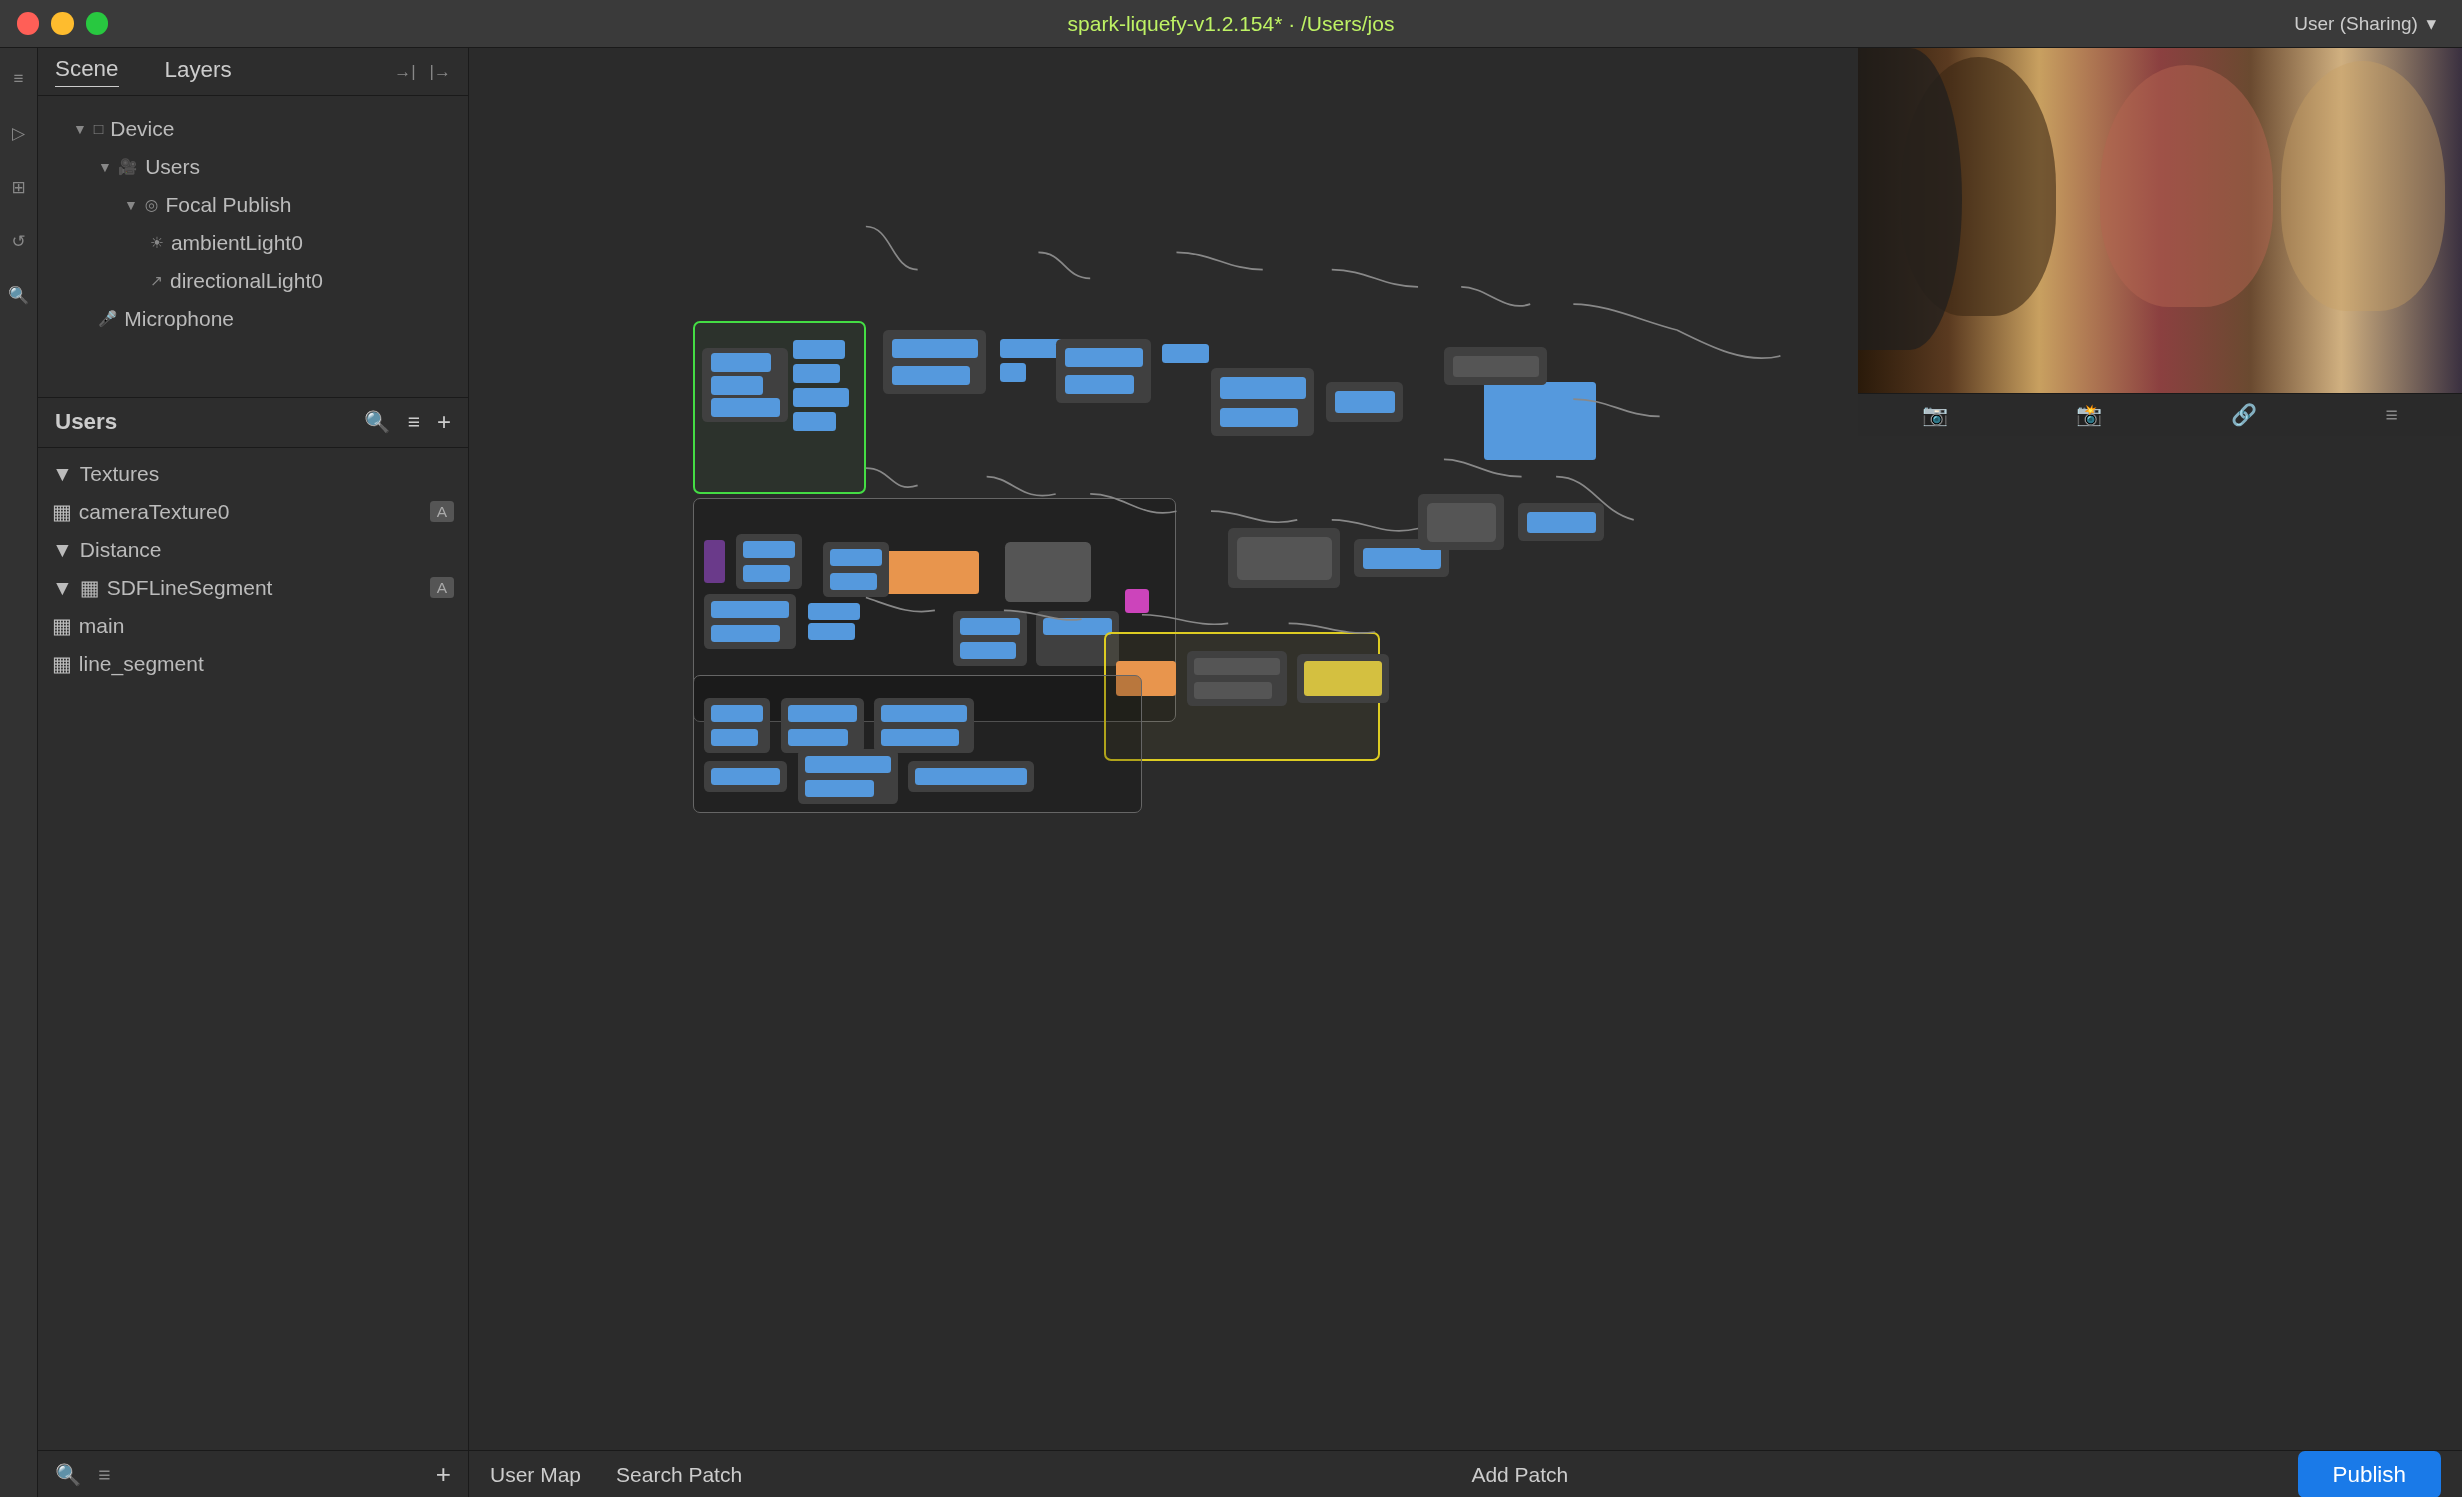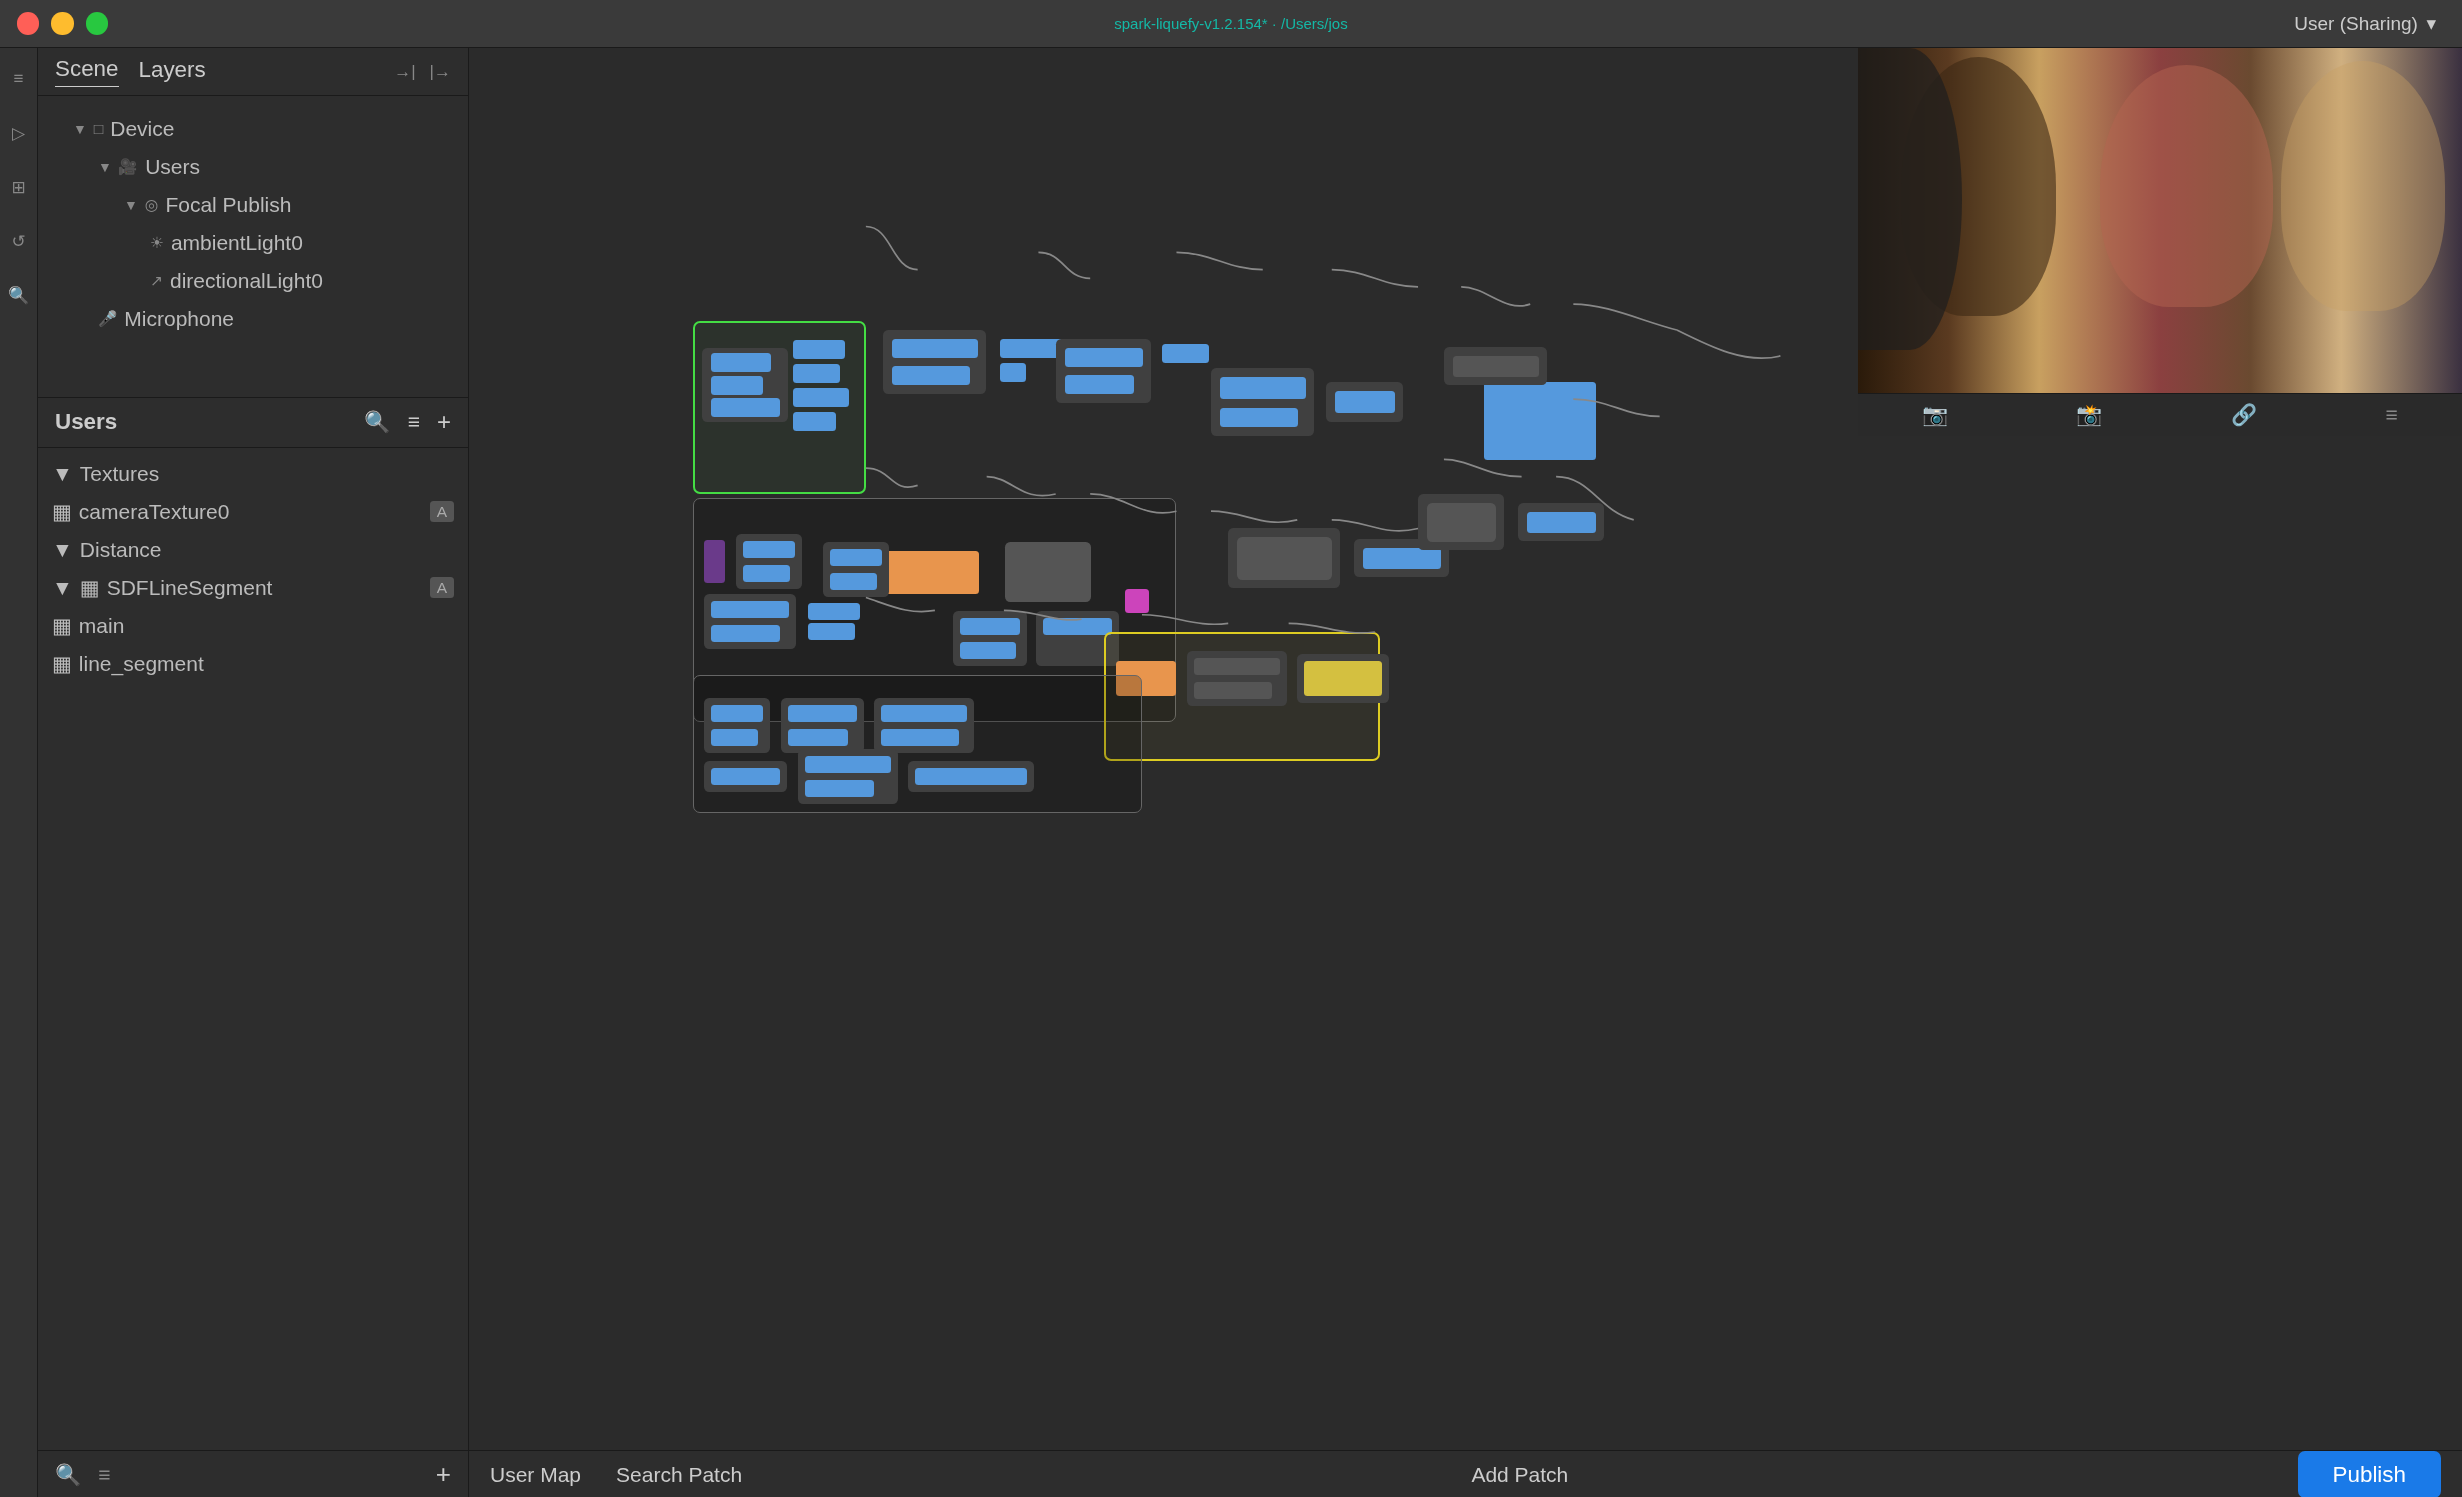--- a/index.html
+++ b/index.html
@@ -35,22 +35,22 @@
     .titlebar-btn {
       width: 22.4px; height: 22.4px;
       border-radius: 50%;
       border: none;
       cursor: pointer;
     }
     .btn-close { background: #ff5f57; }
     .btn-minimize { background: #febc2e; }
     .btn-maximize { background: #28c840; }
     .titlebar-title {
-      font-size: 15px;
-      color: #14b8a6;
+      font-size: 21px;
+      color: #bef264;
     }
     .titlebar-right {
       position: absolute;
       right: 26px;
       display: flex;
       align-items: center;
       gap: 8.6px;
       font-size: 19px;
       color: #cccccc;
     }
@@ -88,21 +88,21 @@
       bottom: 0;
       background: #2d2d2d;
       border-right: 0.9px solid #1a1a1a;
     }
     .scene-header {
       display: flex;
       align-items: center;
       height: 48px;
       border-bottom: 0.9px solid #1a1a1a;
       padding: 0 17px;
-      gap: 20px;
+      gap: 46px;
     }
     .scene-tab {
       font-size: 22.4px;
       color: #cccccc;
       cursor: pointer;
       padding-bottom: 3.5px;
     }
     .scene-tab.active {
       border-bottom: 1.7px solid #cccccc;
     }

